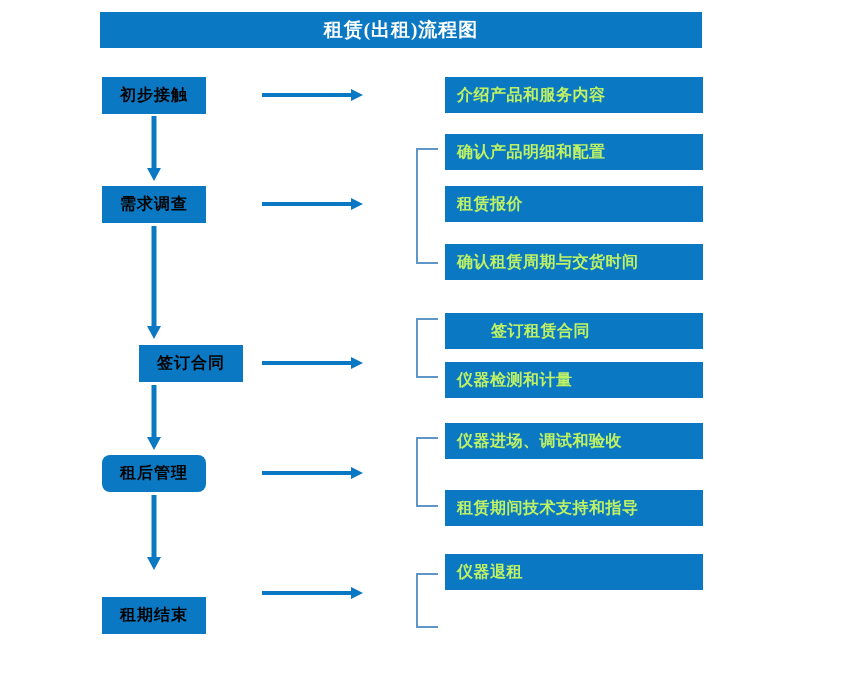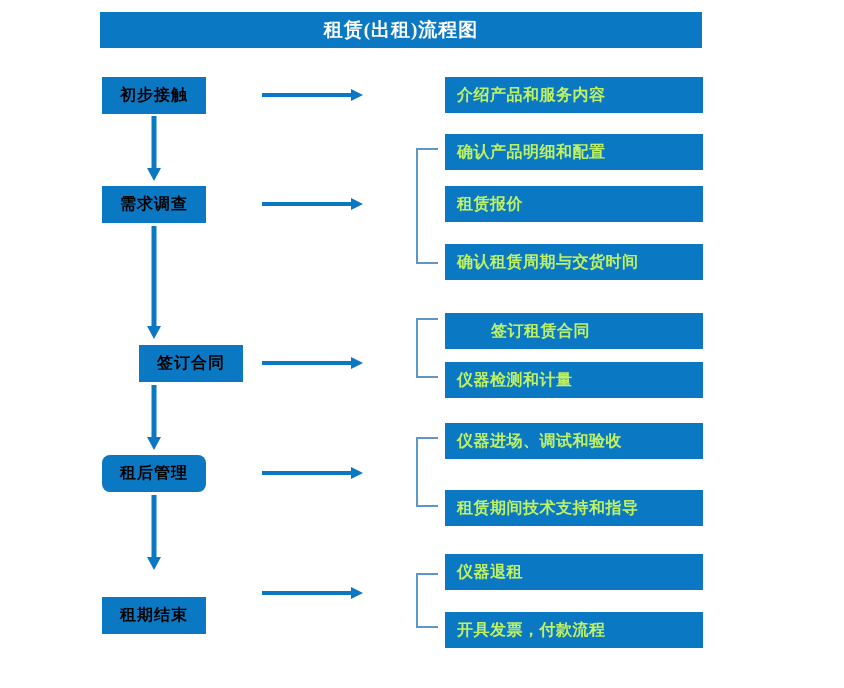--- a/index.html
+++ b/index.html
@@ -191,15 +191,14 @@
   <div class="detail-box" style="top:313px;padding-left:46px;">签订租赁合同</div>
 
   <div class="detail-box" style="top:362px;">仪器检测和计量</div>
 
   <div class="detail-box" style="top:423px;">仪器进场、调试和验收</div>
 
   <div class="detail-box" style="top:490px;">租赁期间技术支持和指导</div>
 
   <div class="detail-box" style="top:554px;">仪器退租</div>
 
-  <div class="detail-box" style="top:612px;">开具发票，付款流程</div>
 
 </div>
 
 </body></html>

